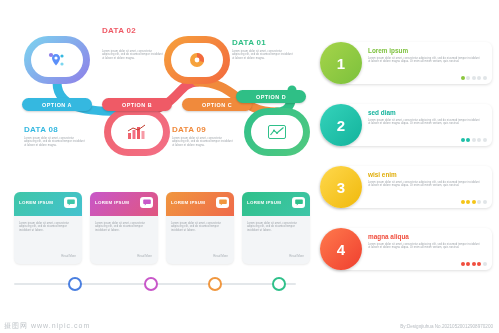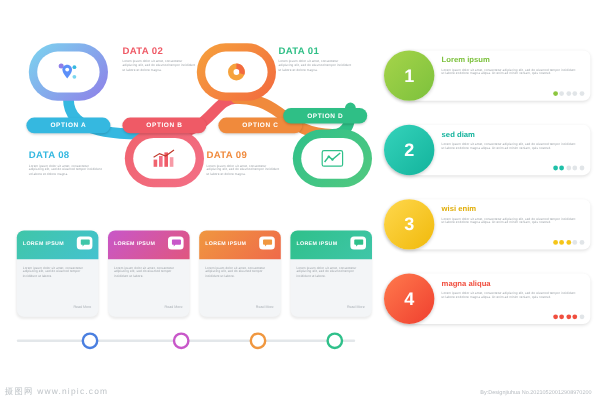--- a/index.html
+++ b/index.html
@@ -106,21 +106,21 @@
         <circle cx="10" cy="9" r="1" fill="#2fc08a"></circle>
       </svg>
     </div>
   </div>
 
   <div class="optlbl opt-a">OPTION A</div>
   <div class="optlbl opt-b">OPTION B</div>
   <div class="optlbl opt-c">OPTION C</div>
   <div class="optlbl opt-d">OPTION D</div>
 
-  <div class="datahead" style="left:102px;top:38px;color:#ef5a66;">DATA  02</div>
+  <div class="datahead" style="left:102px;top:26px;color:#ef5a66;">DATA  02</div>
   <div class="databody lorem" style="left:102px;top:50px;">Lorem ipsum dolor sit amet, consectetur adipiscing elit, sed do eiusmod tempor incididunt ut labore et dolore magna.</div>
 
   <div class="datahead" style="left:232px;top:38px;color:#2fbf86;">DATA  01</div>
   <div class="databody lorem" style="left:232px;top:50px;">Lorem ipsum dolor sit amet, consectetur adipiscing elit, sed do eiusmod tempor incididunt ut labore et dolore magna.</div>
 
   <div class="datahead" style="left:24px;top:125px;color:#35b8e0;">DATA  08</div>
   <div class="databody lorem" style="left:24px;top:137px;">Lorem ipsum dolor sit amet, consectetur adipiscing elit, sed do eiusmod tempor incididunt ut labore et dolore magna.</div>
 
   <div class="datahead" style="left:172px;top:125px;color:#f08a3c;">DATA  09</div>
   <div class="databody lorem" style="left:172px;top:137px;">Lorem ipsum dolor sit amet, consectetur adipiscing elit, sed do eiusmod tempor incididunt ut labore et dolore magna.</div>

